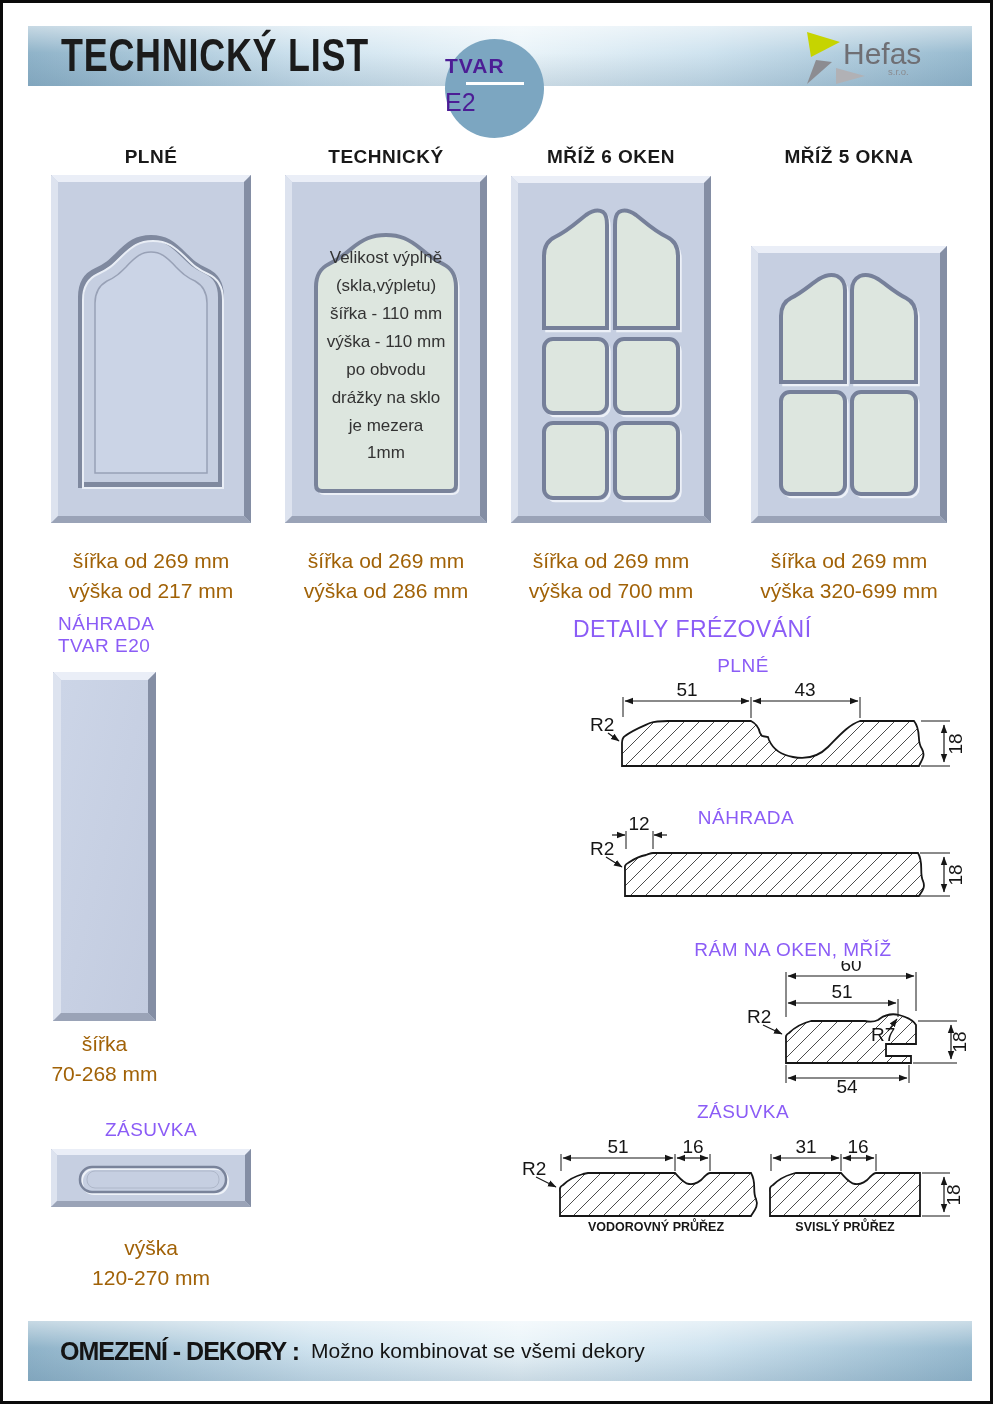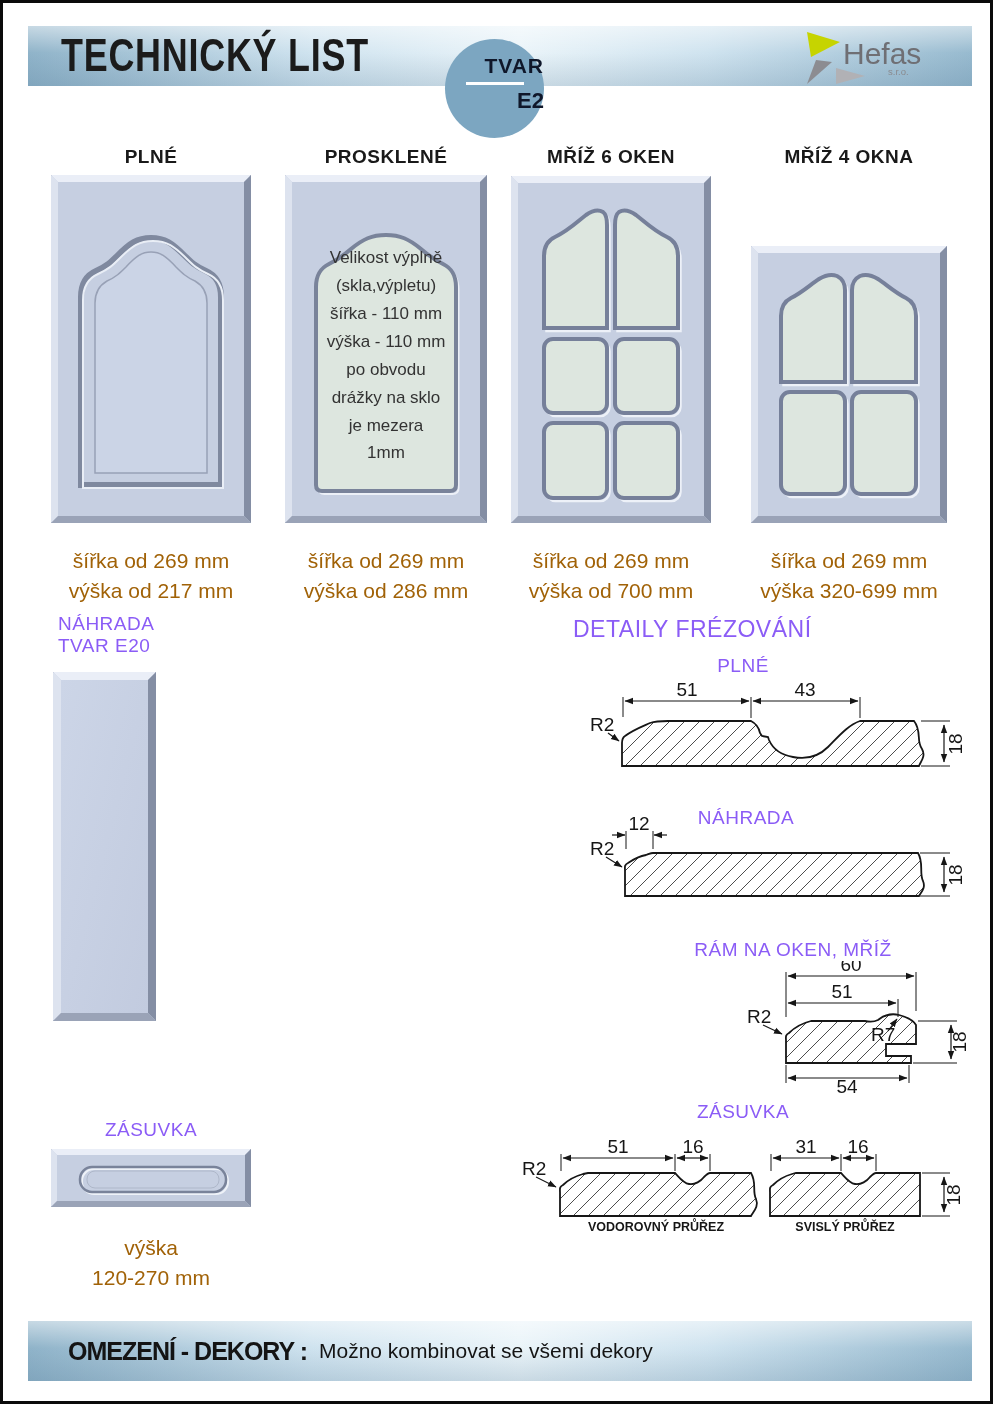--- a/index.html
+++ b/index.html
@@ -4,29 +4,29 @@
 <style>
   html,body{margin:0;padding:0;background:#fff;}
   .page{position:relative;width:993px;height:1404px;background:#fff;border:3px solid #0a0a0a;box-sizing:border-box;overflow:hidden;
         font-family:"Liberation Sans",sans-serif;color:#1f1f1f;}
   .abs{position:absolute;}
   .bar{background-image:
         linear-gradient(to bottom, rgba(255,255,255,.5), rgba(255,255,255,0) 45%, rgba(70,110,140,.20) 100%),
         linear-gradient(to right,#8fb3c9,#cfe3ef 30%,#eaf4f9 52%,#cfe3ef 72%,#97bacf 100%);}
   .page-title{font-size:46px;font-weight:bold;letter-spacing:1px;color:#1b1b1b;
         transform:scaleX(.78);transform-origin:left center;white-space:nowrap;line-height:57px;}
-  .badge{border-radius:50%;background:#7ca6c1;text-align:right;color:#0f172a;}
+  .badge{border-radius:50%;background:#7ca6c1;text-align:left;color:#4c1d95;}
   .badge .t1{font-size:21px;font-weight:bold;letter-spacing:1px;margin-top:15px;}
   .badge .rule{width:58px;height:3px;background:#fff;margin:4px auto 3px auto;}
-  .badge .t2{font-size:22px;font-weight:bold;}
+  .badge .t2{font-size:25px;font-weight:normal;}
   .door-title{font-size:19px;font-weight:bold;text-align:center;letter-spacing:.5px;color:#191919;}
   .caption{font-size:21px;text-align:center;line-height:30px;color:#a16207;}
   .sec-title{font-size:19px;font-weight:normal;letter-spacing:.5px;color:#8b5cf6;}
   .sec-title.center{text-align:center;}
-  .footer-line{display:flex;align-items:center;height:100%;padding-left:40px;}
+  .footer-line{display:flex;align-items:center;height:100%;padding-left:32px;}
   .footer-bold{font-size:25px;font-weight:bold;letter-spacing:-1px;color:#141414;margin-right:12px;white-space:nowrap;}
   .footer-reg{font-size:21px;color:#141414;white-space:nowrap;text-align:center;}
   svg text{font-family:"Liberation Sans",sans-serif;}
   .dimnum{font-size:19px;fill:#161616;}
   .cutlabel{font-size:12.5px;font-weight:bold;fill:#161616;}
   .dim{stroke:#161616;stroke-width:1.2;fill:none;}
   .ext{stroke:#161616;stroke-width:1;fill:none;}
   .body-outline{stroke:#161616;stroke-width:1.8;}
 </style>
 </head>
@@ -45,23 +45,23 @@
     </svg>
   </div>
 
   <div class="abs badge" style="left:442px;top:36px;width:99px;height:99px;">
     <div class="t1">TVAR</div>
     <div class="rule"></div>
     <div class="t2">E2</div>
   </div>
 
   <div class="abs door-title" style="left:48px;top:143px;width:200px;">PLNÉ</div>
-  <div class="abs door-title" style="left:282px;top:143px;width:202px;">PROSKLENÉ</div>
+  <div class="abs door-title" style="left:282px;top:143px;width:202px;">TECHNICKÝ</div>
   <div class="abs door-title" style="left:508px;top:143px;width:200px;">MŘÍŽ 6 OKEN</div>
-  <div class="abs door-title" style="left:748px;top:143px;width:196px;">MŘÍŽ 4 OKNA</div>
+  <div class="abs door-title" style="left:748px;top:143px;width:196px;">MŘÍŽ 5 OKNA</div>
 
   <svg class="abs" style="left:48px;top:172px;" width="200" height="348" viewBox="0 0 200 348">
     <rect width="200" height="348" fill="#c6cfe1" stroke="#8d96ab" stroke-width="1"></rect>
     <polygon points="0,0 200,0 193,7 7,7" fill="#eaeef7"></polygon>
     <polygon points="0,0 7,7 7,341 0,348" fill="#dde3ef"></polygon>
     <polygon points="200,0 200,348 193,341 193,7" fill="#848ea4"></polygon>
     <polygon points="0,348 7,341 193,341 200,348" fill="#9aa3b7"></polygon>
     <path d="M30,310 L30,122 C30,107 36,100 45,96 C56,91 60,87 66,81 C79,68 86,63 100,63 C114,63 121,68 134,81 C140,87 144,91 155,96 C164,100 170,107 170,122 L170,310 Z" fill="none" stroke="#7f899f" stroke-width="6"></path>
     <path d="M30,310 L30,122 C30,107 36,100 45,96 C56,91 60,87 66,81 C79,68 86,63 100,63 C114,63 121,68 134,81 C140,87 144,91 155,96 C164,100 170,107 170,122 L170,310 Z" fill="none" stroke="#e9eef6" stroke-width="2" transform="translate(2,3)"></path>
     <path d="M44,298 L44,128 C44,116 49,110 56,106 C65,102 69,98 75,92 C85,81 91,77 100,77 C109,77 115,81 125,92 C131,98 135,102 144,106 C151,110 156,116 156,128 L156,298 Z" fill="#cbd4e6" stroke="#98a1b6" stroke-width="1.5"></path>
@@ -163,20 +163,24 @@
           <stop offset="1" stop-color="#c2cbdf"></stop>
       </linearGradient>
     </defs>
     <rect width="103" height="349" fill="#c6cfe1" stroke="#8d96ab" stroke-width="1"></rect>
     <polygon points="0,0 103,0 95,8 8,8" fill="#eaeef7"></polygon>
     <polygon points="0,0 8,8 8,341 0,349" fill="#dde3ef"></polygon>
     <polygon points="103,0 103,349 95,341 95,8" fill="#848ea4"></polygon>
     <polygon points="0,349 8,341 95,341 103,349" fill="#9aa3b7"></polygon>
     <rect x="8" y="8" width="87" height="333" fill="url(#npg)"></rect>
   </svg>
+  <div class="abs caption" style="left:30px;top:1026px;width:143px;">
+    <div>šířka</div>
+    <div>70-268 mm</div>
+  </div>
 
   <div class="abs sec-title center" style="left:48px;top:1116px;width:200px;">ZÁSUVKA</div>
   <svg class="abs" style="left:48px;top:1146px;" width="200" height="58" viewBox="0 0 200 58">
     <rect width="200" height="58" fill="#c6cfe1" stroke="#8d96ab" stroke-width="1"></rect>
     <polygon points="0,0 200,0 194,6 6,6" fill="#eaeef7"></polygon>
     <polygon points="0,0 6,6 6,52 0,58" fill="#dde3ef"></polygon>
     <polygon points="200,0 200,58 194,52 194,6" fill="#848ea4"></polygon>
     <polygon points="0,58 6,52 194,52 200,58" fill="#9aa3b7"></polygon>
     <rect x="31" y="20" width="146" height="25" rx="12" fill="none" stroke="#eef2f8" stroke-width="2"></rect>
     <rect x="29" y="18" width="146" height="25" rx="12" fill="none" stroke="#79839a" stroke-width="2.5"></rect>

